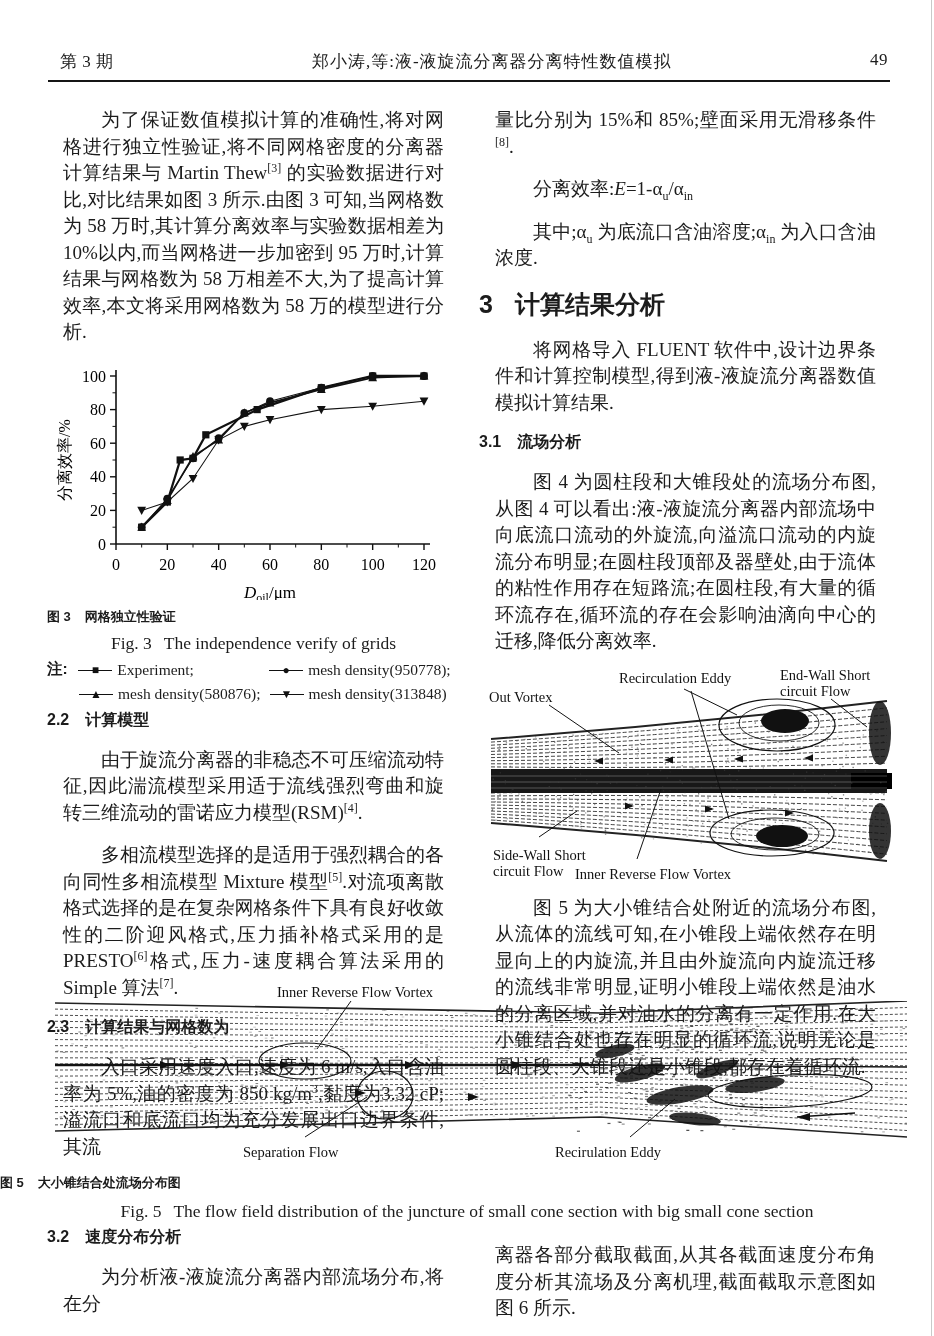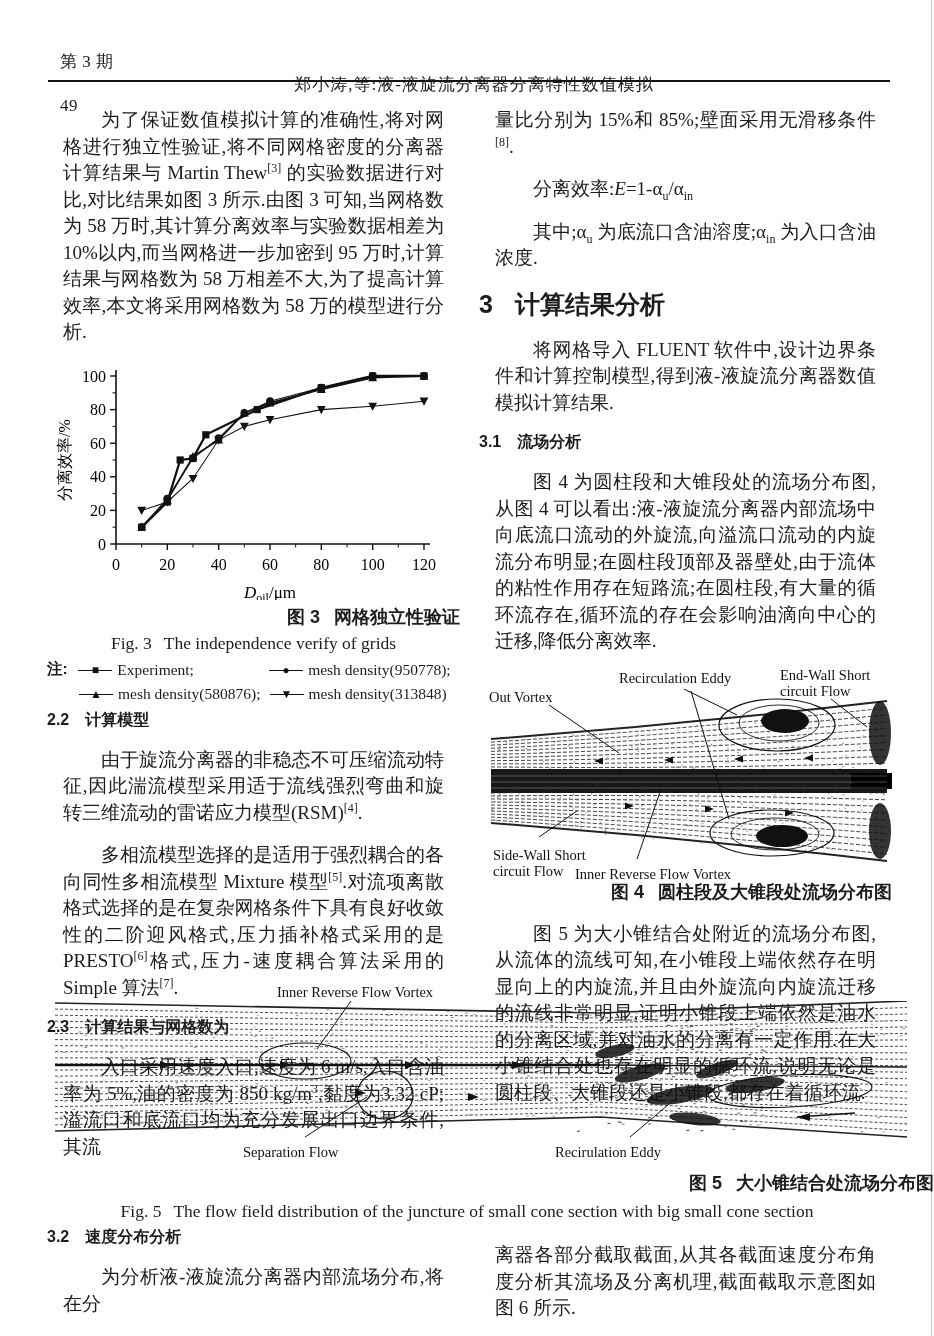--- a/index.html
+++ b/index.html
@@ -2,21 +2,21 @@
 <html><head>
 <meta charset="utf-8">
 <style>
   html,body{margin:0;padding:0;background:#fff;}
   #page{position:relative;width:934px;height:1336px;background:#fff;overflow:hidden;
         font-family:"Liberation Serif","DejaVu Serif",serif;color:#1c1c1c;}
   .scan-edge{position:absolute;top:0;right:2px;width:1px;height:100%;background:#c9c9c9;}
 
   
   .hdr{position:absolute;top:50px;left:60px;width:828px;display:flex;justify-content:space-between;
-       font-size:17px;letter-spacing:.5px;flex-direction:column;}
+       font-size:17px;letter-spacing:.5px;}
   .hdr-title{letter-spacing:1px;text-align:center;}
   .hdr-rule{position:absolute;top:80px;left:48px;width:842px;border-top:2.4px solid #151515;}
 
   
   .col{position:absolute;top:91px;width:413px;}
   .col-l{left:47px;}
   .col-r{left:479px;}
 
   p.body{font-size:19px;line-height:26.5px;text-align:justify;margin:16px;text-indent:2em;}
   p.noind{text-indent:0;}
@@ -25,22 +25,22 @@
 
   .subhead{font-family:"Liberation Sans","DejaVu Sans",sans-serif;font-weight:bold;
            font-size:16px;margin:3px 0 2px;}
   .subhead .num{margin-right:16px;}
   .bighead{font-family:"Liberation Sans","DejaVu Sans",sans-serif;font-weight:bold;
            font-size:25px;margin:15px 0 12px;}
   .bighead .num{margin-right:22px;}
 
   
   .fig3wrap{margin:6px 0 0 0;text-align:center;}
-  .capzh{text-align:right;font-family:"Liberation Sans","DejaVu Sans",sans-serif;
-         font-weight:bold;font-size:18px;line-height:26px;}
+  .capzh{text-align:left;font-family:"Liberation Sans","DejaVu Sans",sans-serif;
+         font-weight:bold;font-size:13px;line-height:26px;}
   .capzh .num{margin-right:14px;}
   .capen{text-align:center;font-size:17.5px;line-height:26px;}
   .capen .num{margin-right:12px;text-align:center;}
 
   .note{font-size:15.5px;margin:2px 0 4px 0;}
   .note-row{display:flex;align-items:center;height:24px;}
   .note-prefix{font-family:"Liberation Sans","DejaVu Sans",sans-serif;font-weight:bold;width:32px;}
   .leg-item{display:flex;align-items:center;width:195px;}
   .legmark{position:relative;display:inline-block;width:34px;height:16px;margin-right:5px;}
   .legrule{position:absolute;left:0;right:0;top:8px;border-top:1.4px solid #111;}
@@ -660,23 +660,20 @@
           <line x1="212" y1="20" x2="250" y2="148" stroke="#111" stroke-width="1"></line>
           <line x1="352" y1="28" x2="388" y2="56" stroke="#111" stroke-width="1"></line>
           <line x1="60" y1="166" x2="98" y2="140" stroke="#111" stroke-width="1"></line>
           <line x1="158" y1="188" x2="182" y2="118" stroke="#111" stroke-width="1"></line>
         </svg>
       <div class="flabel" style="left:10px;top:18px">Out Vortex</div>
       <div class="flabel" style="left:140px;top:-1px">Recirculation Eddy</div>
       <div class="flabel center2" style="right:0px;top:-4px;width:112px">End-Wall Short circuit Flow</div>
       <div class="flabel center2" style="left:14px;bottom:0px;width:118px">Side-Wall Short circuit Flow</div>
       <div class="flabel" style="left:96px;bottom:-3px">Inner Reverse Flow Vortex</div>
-    </div>
-    <div class="capzh">
-      <span class="num">图 4</span><span>圆柱段及大锥段处流场分布图</span>
     </div>
     <p class="body">图 5 为大小锥结合处附近的流场分布图,从流体的流线可知,在小锥段上端依然存在明显向上的内旋流,并且由外旋流向内旋流迁移的流线非常明显,证明小锥段上端依然是油水的分离区域,并对油水的分离有一定作用.在大小锥结合处也存在明显的循环流,说明无论是圆柱段、大锥段还是小锥段,都存在着循环流.</p>
   </div>
 
   <div class="fig5block figwrap">
     <svg id="fig5-svg" width="852" height="140" style="position:absolute;left:0;top:17px">
         <path d="M0 2 L545 12 L852 0" fill="none" stroke="#222" stroke-width="1.6" stroke-dasharray="none"></path>
         <path d="M0 8.095238095238095 L545 16.952380952380953 L852 6.476190476190476" fill="none" stroke="#222" stroke-width="0.8" stroke-dasharray="3 2"></path>
         <path d="M0 14.19047619047619 L545 21.904761904761905 L852 12.952380952380953" fill="none" stroke="#222" stroke-width="0.8" stroke-dasharray="3 2"></path>
         <path d="M0 20.285714285714285 L545 26.857142857142854 L852 19.428571428571427" fill="none" stroke="#222" stroke-width="0.8" stroke-dasharray="3 2"></path>

